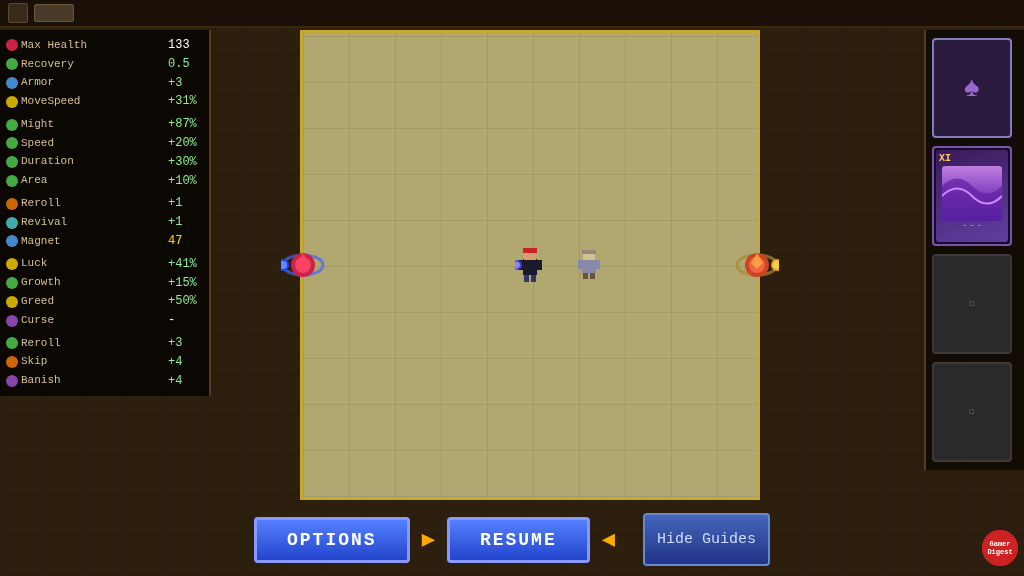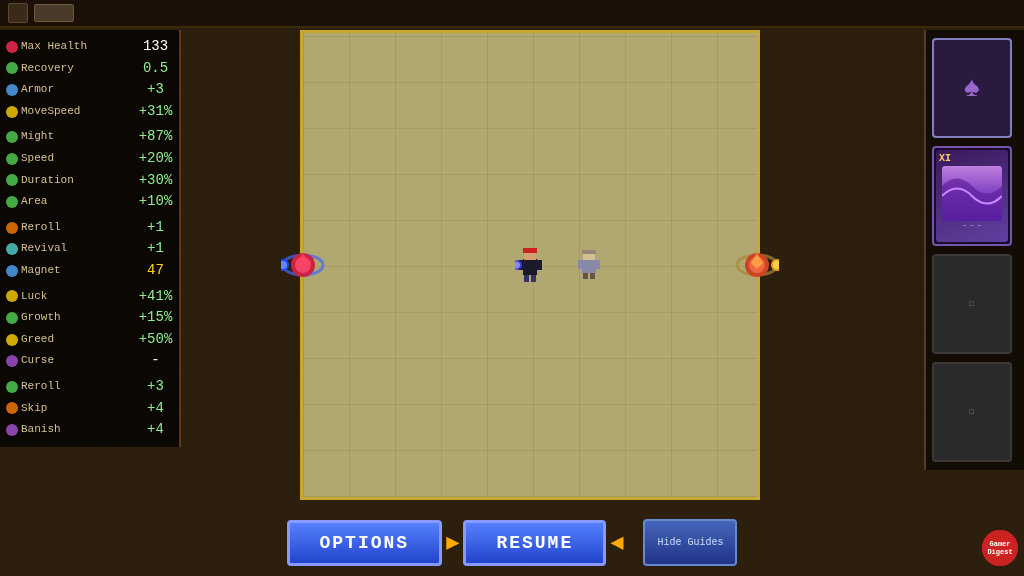--- a/index.html
+++ b/index.html
@@ -20,21 +20,21 @@
       background-image:
         repeating-linear-gradient(90deg, rgba(0,0,0,0.1) 0px, rgba(0,0,0,0.1) 1px, transparent 1px, transparent 40px),
         repeating-linear-gradient(0deg, rgba(0,0,0,0.1) 0px, rgba(0,0,0,0.1) 1px, transparent 1px, transparent 40px);
     }
 
     
     .stats-panel {
       position: absolute;
       top: 30px;
       left: 0;
-      width: 181px;
+      width: 211px;
       background: rgba(0,0,0,0.75);
       padding: 6px 4px;
       border-right: 2px solid #5a3a1a;
     }
 
     .stat-row {
       display: flex;
       align-items: center;
       gap: 3px;
       padding: 1px 2px;
@@ -51,23 +51,23 @@
     }
 
     .stat-name {
       color: #d4c090;
       flex: 1;
       font-size: 11px;
     }
 
     .stat-value {
       color: #90ee90;
-      font-size: 14px;
+      font-size: 12px;
       min-width: 35px;
-      text-align: center;
+      text-align: left;
     }
 
     .stat-value.yellow { color: #ffd700; }
     .stat-value.white { color: #ffffff; }
     .stat-value.green { color: #90ee90; }
     .stat-value.red { color: #ff6666; }
 
     .stat-divider {
       height: 4px;
     }
@@ -163,21 +163,21 @@
 
     
     .bottom-bar {
       position: absolute;
       bottom: 10px;
       left: 0;
       right: 0;
       display: flex;
       align-items: center;
       justify-content: center;
-      gap: 0;
+      gap: 8px;
     }
 
     .btn-options {
       background: linear-gradient(180deg, #5580ff, #2244cc);
       border: 3px solid #8899ff;
       color: #ffffff;
       font-size: 18px;
       font-weight: bold;
       font-family: 'Courier New', monospace;
       letter-spacing: 2px;
@@ -206,21 +206,21 @@
       padding: 10px 30px;
       cursor: pointer;
       text-transform: uppercase;
       border-radius: 4px;
     }
 
     .btn-hide-guides {
       background: linear-gradient(180deg, #4466bb, #223388);
       border: 2px solid #6688cc;
       color: #ccddff;
-      font-size: 10px;
+      font-size: 15px;
       font-family: 'Courier New', monospace;
       padding: 16px 12px;
       cursor: pointer;
       border-radius: 4px;
       margin-left: 20px;
     }
 
     .gamer-digest-badge {
       position: absolute;
       bottom: 10px;

